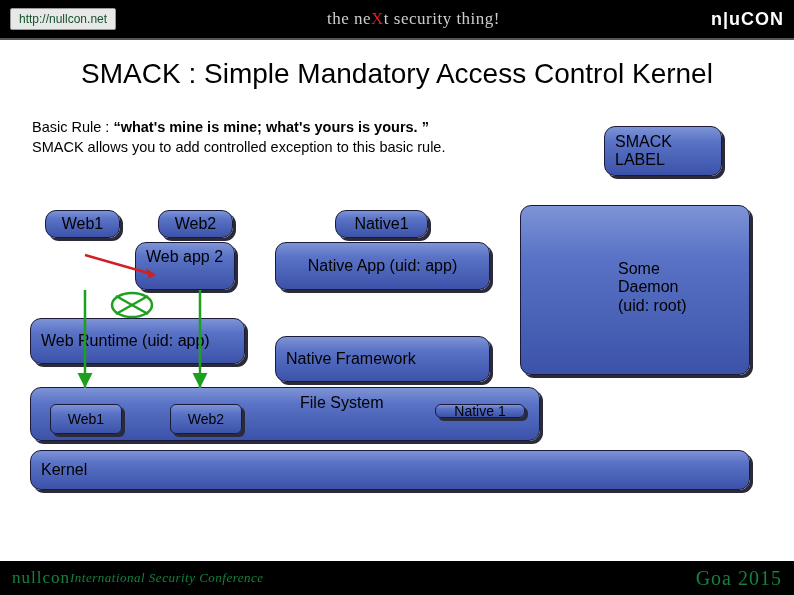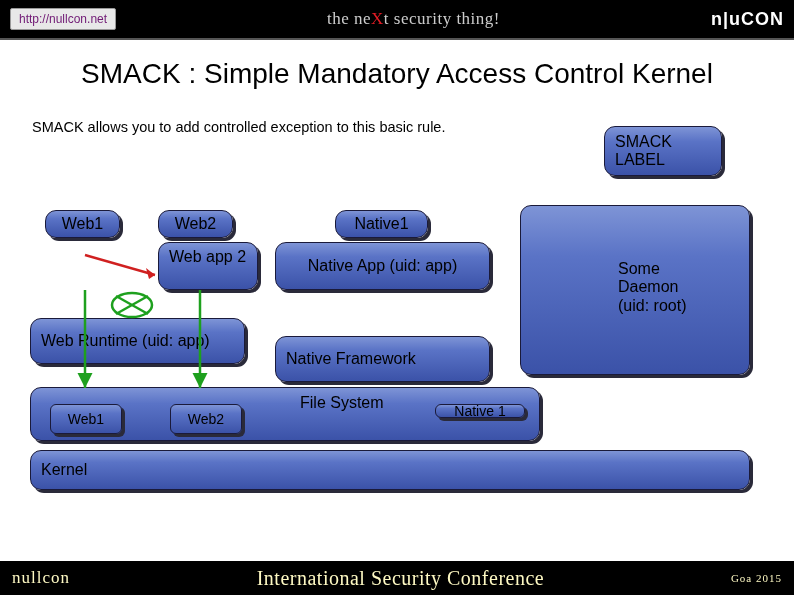--- a/index.html
+++ b/index.html
@@ -16,21 +16,21 @@
     height: 40px;
     background: #000;
     color: #fff;
     display: flex;
     align-items: center;
     padding: 0 10px;
     border-bottom: 2px solid #555;
   }
   .header .url {
     background: #e8e8e8;
-    color: #701a75;
+    color: #14532d;
     font-size: 12px;
     padding: 3px 8px;
     border: 1px solid #999;
     border-radius: 2px;
   }
   .header .tagline { flex: 1; text-align: center; color: #ccc; font-family: Georgia, serif; font-size: 17px; letter-spacing:.5px;}
   .header .tagline .x { color:#e01b24; }
   .header .logo { font-weight: bold; font-size: 18px; letter-spacing: 1px;}
   
   .title {
@@ -83,27 +83,27 @@
   }
   .stack-shadow::before{ transform: translate(8px,-6px);}
   .stack-shadow::after{ transform: translate(4px,-3px);}
   .smack-label .label-inner { line-height:1.1; }
   
   .diagram { position:absolute; left: 30px; top: 210px; width: 740px; height: 320px; }
   .d-abs { position:absolute; }
   
   .footer {
     position:absolute; left:0; right:0; bottom:0; height:34px;
-    background:#000; color:#fef9c3;
+    background:#000; color:#15803d;
     display:flex; align-items:center; padding:0 12px;
     font-family: Georgia, serif;
   }
   .footer .f1 { font-size:17px; letter-spacing:1px; }
-  .footer .f2 { flex:1; text-align:center; font-size:20px; letter-spacing:.5px;}
-  .footer .f3 { font-size:11px; letter-spacing:1px;}
+  .footer .f2 { flex:1; text-align:left; font-size:13px; letter-spacing:.5px;font-style:italic;}
+  .footer .f3 { font-size:20px; letter-spacing:1px;}
   
   .cross-over {
     position:absolute; width:44px; height:30px;
     pointer-events:none;
   }
   .cross-over svg { width:100%; height:100%; }
 </style>
 </head>
 <body>
 
@@ -111,40 +111,43 @@
   <span class="url">http://nullcon.net</span>
   <span class="tagline">
     <span>the ne</span><span class="x">X</span><span>t security thing!</span>
   </span>
   <span class="logo">n|uCON</span>
 </div>
 
 <div class="title">SMACK : Simple Mandatory Access Control Kernel</div>
 
 <div class="rule">
+  <div>
+    <span>Basic Rule : </span><b>“what's mine is mine; what's yours is yours. ”</b>
+  </div>
   <div>SMACK allows you to add controlled exception to this basic rule.</div>
 </div>
 
 <div class="smack-label">
   <div class="box3d round" style="width:100%;height:100%;justify-content:flex-start;">
     <div class="label-inner">
       <div>SMACK</div>
       <div>LABEL</div>
     </div>
   </div>
 </div>
 
 <div class="diagram">
 
   <div class="d-abs box3d round" style="left:15px; top:0; width:75px; height:28px; justify-content:center;">Web1</div>
   <div class="d-abs box3d round" style="left:128px; top:0; width:75px; height:28px; justify-content:center;">Web2</div>
   <div class="d-abs box3d round" style="left:305px; top:0; width:93px; height:28px; justify-content:center;">Native1</div>
   <div class="d-abs box3d round" style="left:575px; top:0; width:102px; height:28px; justify-content:center;">Daemon</div>
 
-  <div class="d-abs box3d round" style="left:128px; top:32px; width:100px; height:48px; line-height:1.05; flex-direction:column; align-items:flex-start;">
+  <div class="d-abs box3d round" style="left:105px; top:32px; width:100px; height:48px; line-height:1.05; flex-direction:column; align-items:flex-start;">
        <div style="white-space:pre-line;">Web app 2</div>
   </div>
   <div class="d-abs box3d round" style="left:245px; top:32px; width:215px; height:48px; justify-content:center;">Native App (uid: app)</div>
 
   <div class="d-abs box3d round" style="left:490px; top:-5px; width:230px; height:170px;"></div>
   <div class="d-abs" style="left:588px; top:50px; line-height:1.15; font-size:16px;">
     <div>Some</div>
     <div>Daemon</div>
     <div>(uid: root)</div>
   </div>

